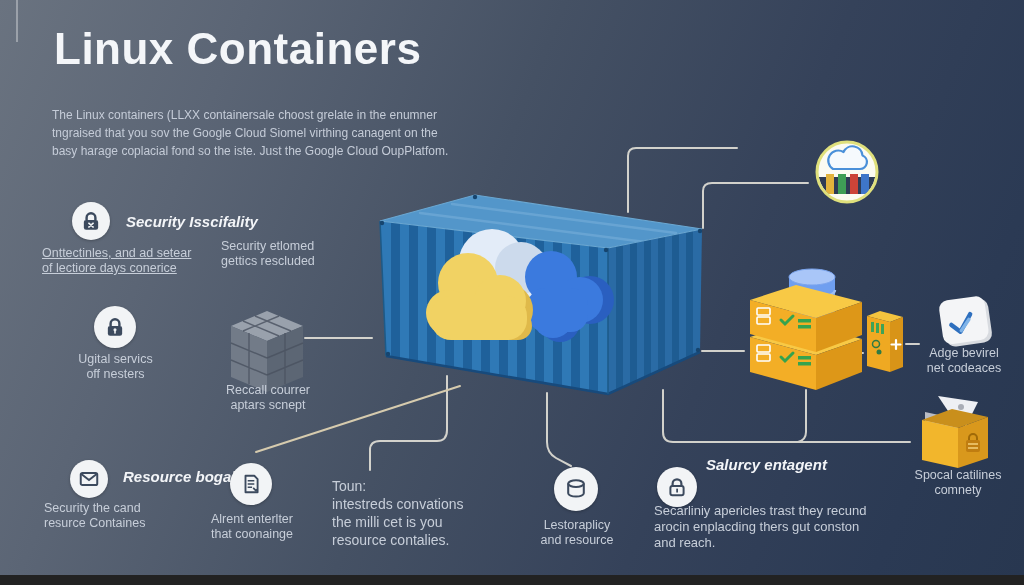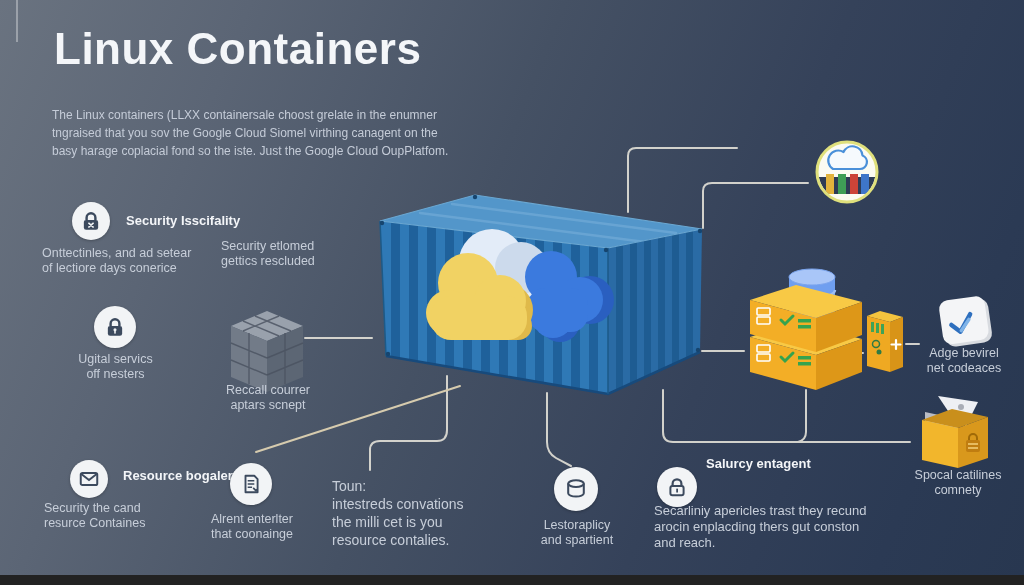--- a/index.html
+++ b/index.html
@@ -11,21 +11,21 @@
   .abs{position:absolute;}
   .pre{white-space:pre-line;}
   #page-title{
     position:absolute;left:54px;top:24px;margin:0;
     font-size:44px;font-weight:bold;color:#f4f6f9;letter-spacing:.5px;
   }
   #intro-text{
     position:absolute;left:52px;top:106px;width:448px;margin:0;
     font-size:12px;line-height:1.5;color:#c5ccd8;
   }
-  .feat-heading{font-size:13px;font-weight:bold;color:#f3f5f8;}
+  .feat-heading{font-size:15px;font-weight:bold;color:#f3f5f8;font-style:italic;}
   .feat-caption{font-size:12.5px;line-height:1.22;color:#c7ced9;}
   .centered{text-align:center;}
   .icon-circle{
     position:absolute;background:#f2f4f6;border-radius:50%;
     display:flex;align-items:center;justify-content:center;
     box-shadow:0 1px 3px rgba(0,0,0,.25);
   }
   .icon-circle svg{display:block;}
   #illustration{position:absolute;left:0;top:0;}
 </style>
@@ -236,21 +236,21 @@
 basy harage coplacial fond so the iste. Just the Google Cloud OupPlatfom.</p>
 
   <div class="icon-circle" style="left:72px;top:202px;width:38px;height:38px;">
     <svg width="22" height="22" viewBox="0 0 20 20">
       <path d="M6,9 V7 a4,4 0 0 1 8,0 V9" stroke="#3c4a5e" stroke-width="2.2" fill="none"></path>
       <rect x="3.5" y="9" width="13" height="9" rx="2" fill="#3c4a5e"></rect>
       <path d="M8,12 l4,3.5 M12,12 l-4,3.5" stroke="#f2f4f6" stroke-width="1.4" stroke-linecap="round"></path>
     </svg>
   </div>
   <div class="abs feat-heading" style="left:126px;top:213px;">Security Isscifality</div>
-  <div class="abs feat-caption pre" style="left:42px;top:246px;">Onttectinles, and ad setear
+  <div class="abs feat-caption pre" style="left:42px;top:246px;text-decoration:underline;">Onttectinles, and ad setear
 of lectiore days conerice</div>
   <div class="abs feat-caption pre" style="left:221px;top:239px;">Security etlomed
 gettics rescluded</div>
 
   <div class="icon-circle" style="left:94px;top:306px;width:42px;height:42px;">
     <svg width="22" height="22" viewBox="0 0 20 20">
       <path d="M6,9 V7 a4,4 0 0 1 8,0 V9" stroke="#3c4a5e" stroke-width="2.2" fill="none"></path>
       <rect x="3.5" y="9" width="13" height="9" rx="2" fill="#3c4a5e"></rect>
       <circle cx="10" cy="12.5" r="1.4" fill="#f2f4f6"></circle>
         <rect x="9.3" y="13" width="1.4" height="3" fill="#f2f4f6"></rect>
@@ -287,21 +287,21 @@
 the milli cet is you
 resource contalies.</div>
 
   <div class="icon-circle" style="left:554px;top:467px;width:44px;height:44px;">
     <svg width="24" height="24" viewBox="0 0 20 20">
       <ellipse cx="10" cy="5.5" rx="6.5" ry="2.8" stroke="#3c4a5e" stroke-width="1.7" fill="none"></ellipse>
       <path d="M3.5,5.5 v8 a6.5,2.8 0 0 0 13,0 v-8" stroke="#3c4a5e" stroke-width="1.7" fill="none"></path>
     </svg>
   </div>
   <div class="abs feat-caption pre centered" style="left:516px;top:518px;width:122px;">Lestoraplicy
-and spartient</div>
+and resource</div>
 
   <div class="icon-circle" style="left:657px;top:467px;width:40px;height:40px;">
     <svg width="22" height="22" viewBox="0 0 20 20">
       <path d="M6,9 V7 a4,4 0 0 1 8,0 V9" stroke="#3c4a5e" stroke-width="2" fill="none"></path>
       <rect x="4" y="9" width="12" height="8.5" rx="1.8" stroke="#3c4a5e" stroke-width="1.8" fill="none"></rect>
       <rect x="9.3" y="11.5" width="1.6" height="3.5" fill="#3c4a5e"></rect>
     </svg>
   </div>
   <div class="abs feat-heading" style="left:706px;top:456px;">Salurcy entagent</div>
   <div class="abs feat-caption pre centered" style="left:910px;top:346px;width:108px;">Adge bevirel

